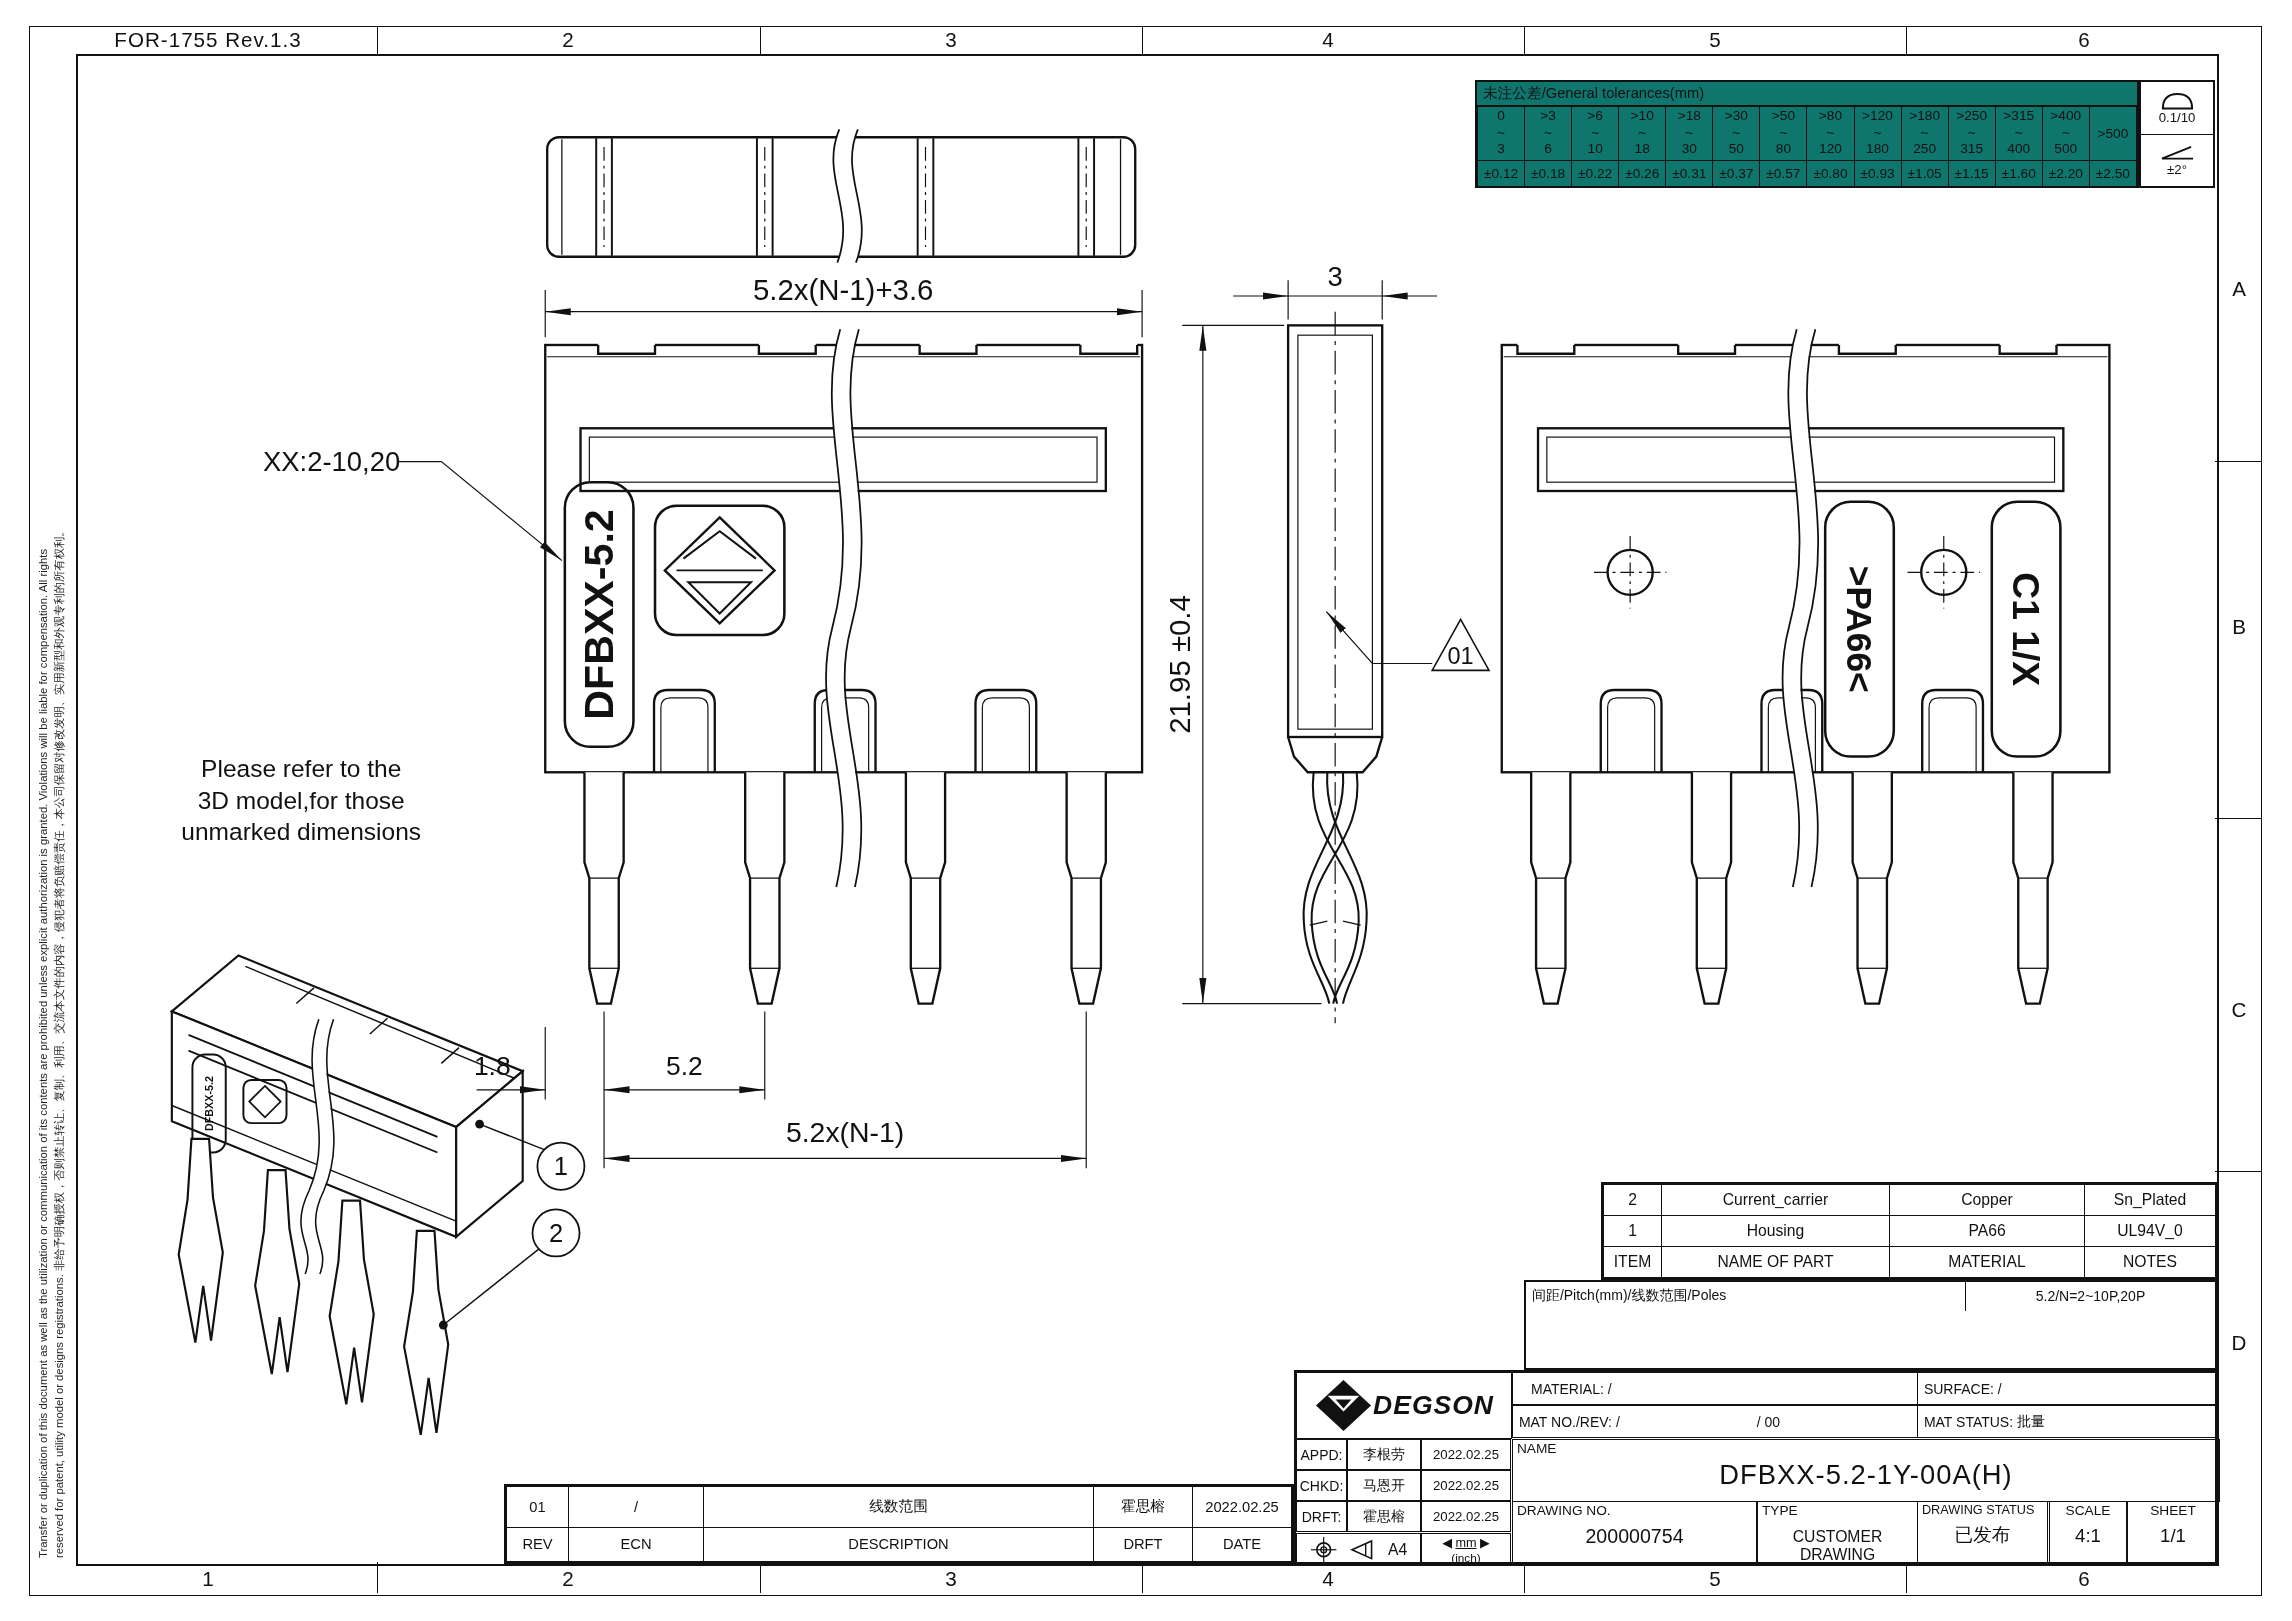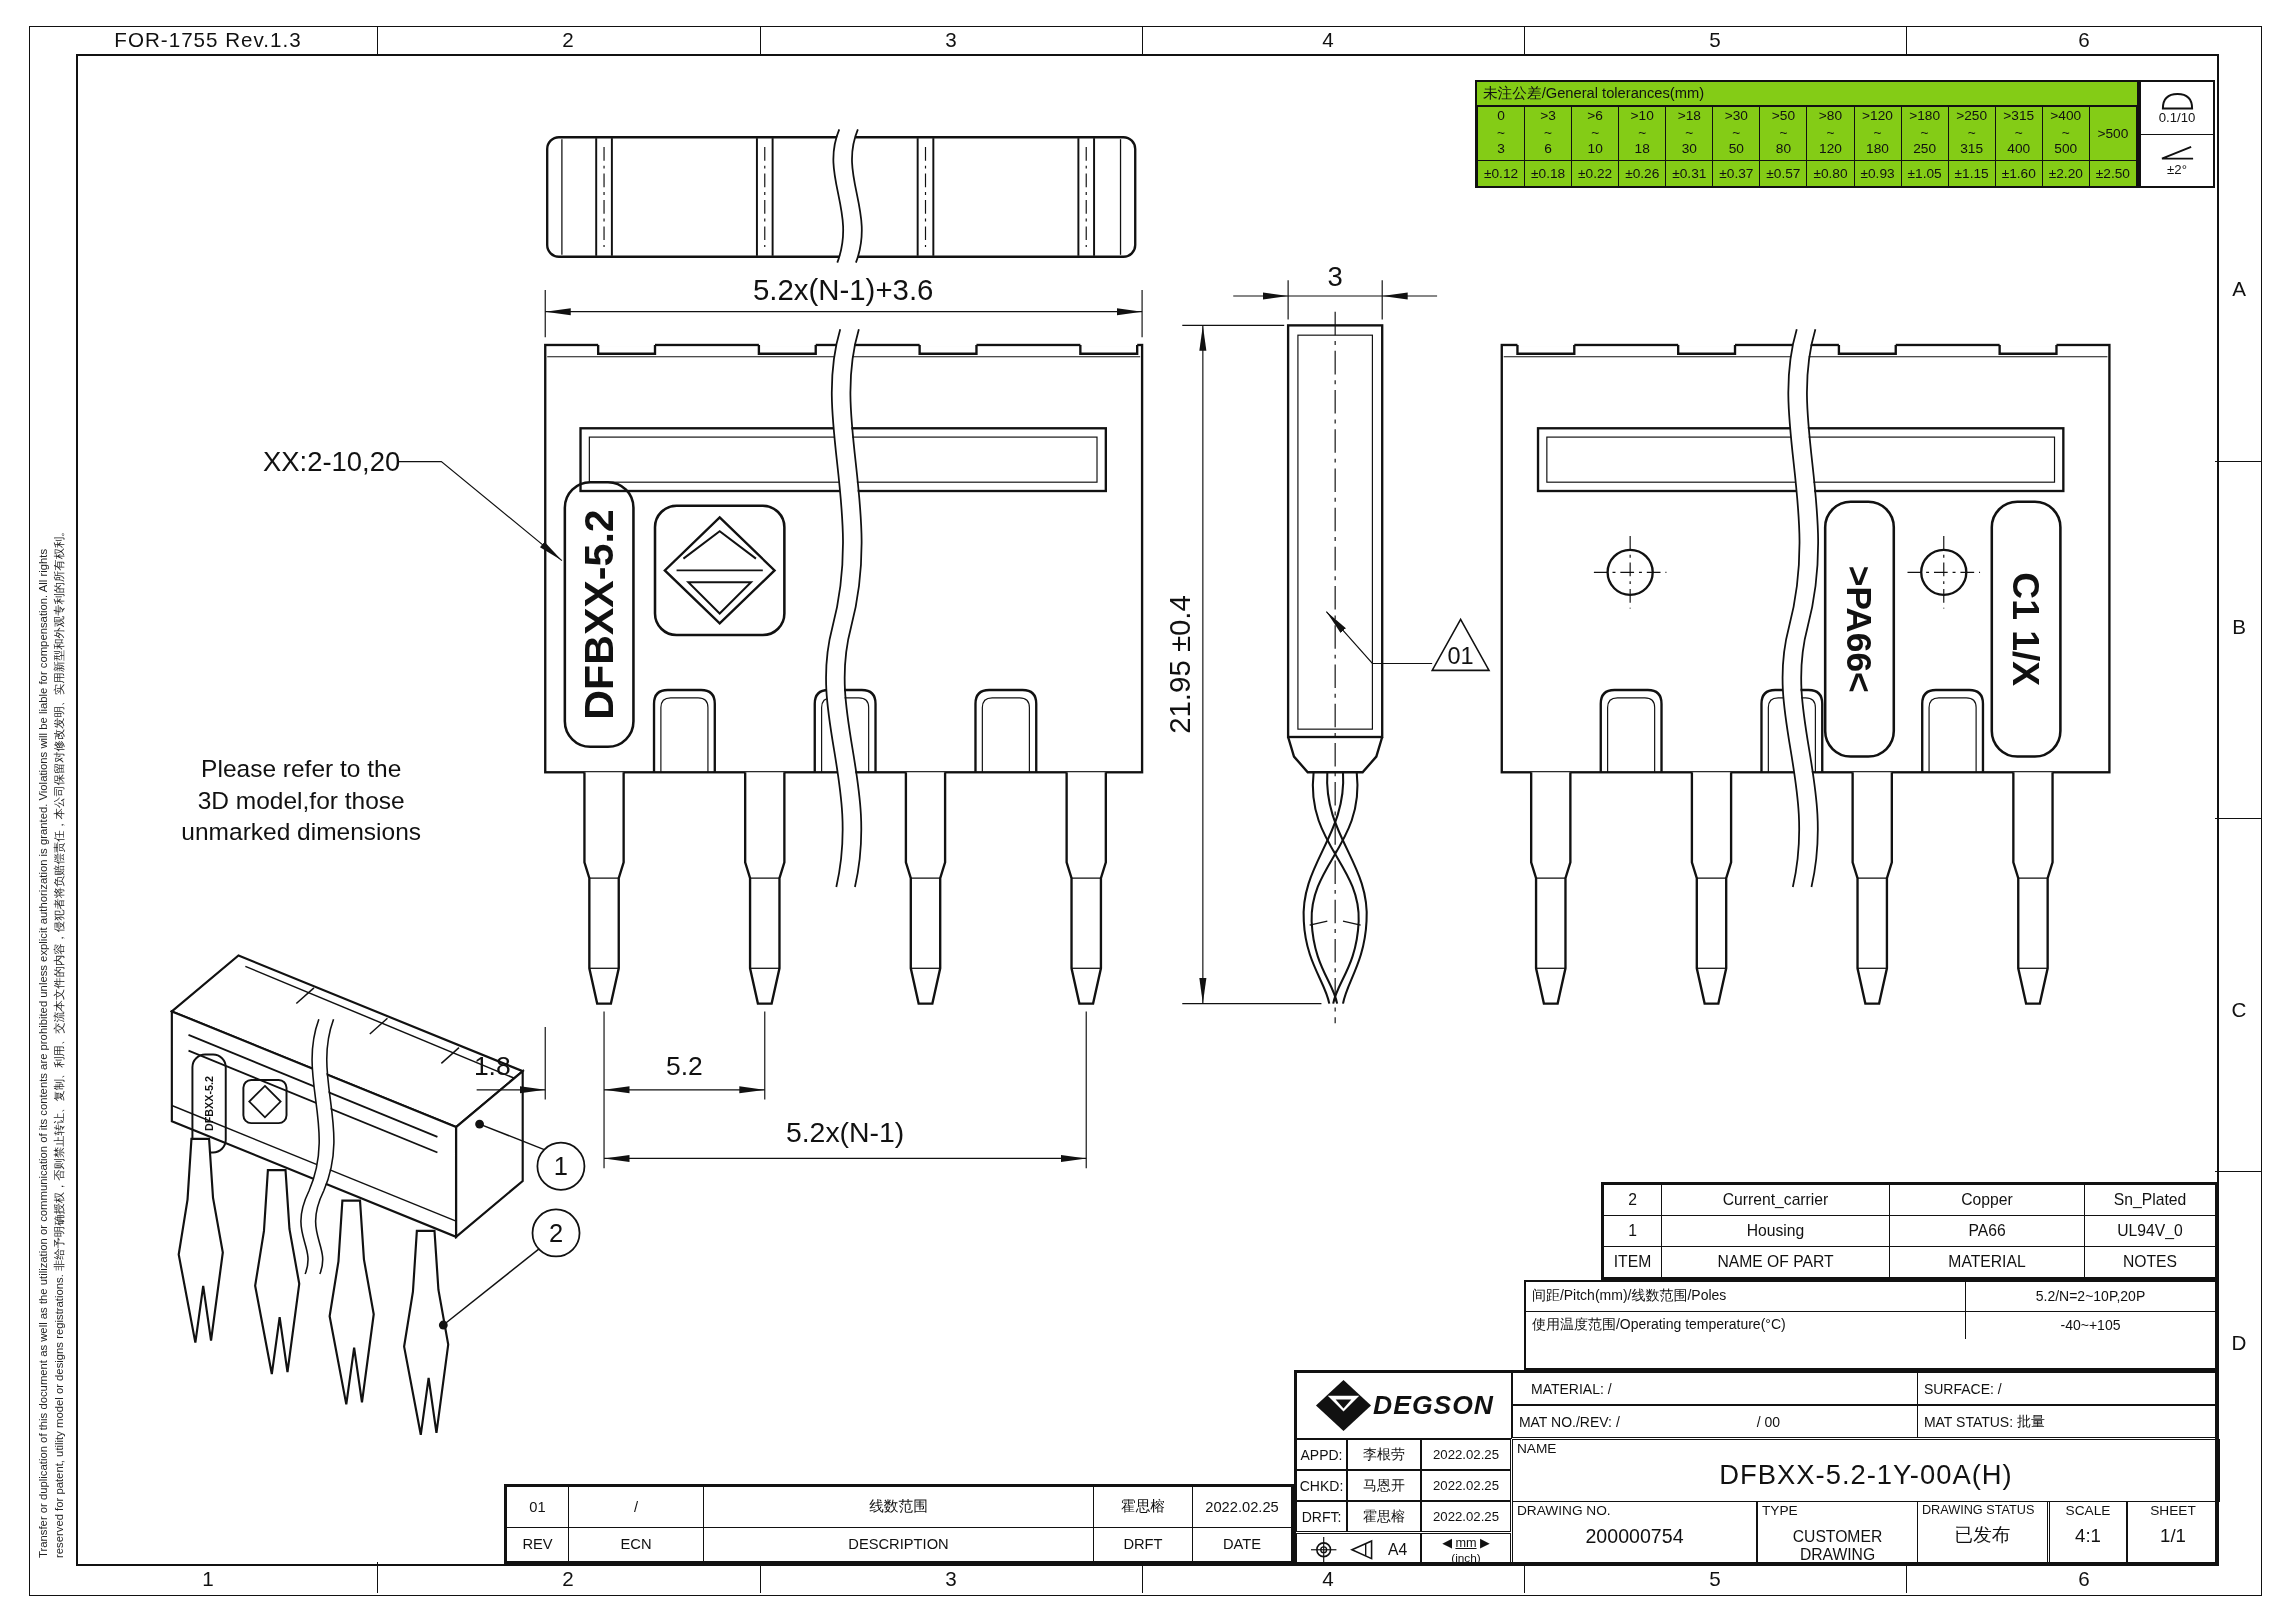--- a/index.html
+++ b/index.html
@@ -8,21 +8,21 @@
   .abs{position:absolute;}
   .border-outer{left:29px;top:25.5px;width:2231px;height:1568px;border:1.6px solid #111;}
   .border-inner{left:76px;top:54px;width:2139px;height:1508px;border:2.9px solid #111;}
   .vline{width:0;border-left:1.6px solid #111;}
   .hline{height:0;border-top:1.6px solid #111;}
   .gnum{transform:translate(-50%,-50%);font-size:20.6px;}
   .gletter{transform:translate(-50%,-50%);font-size:20.6px;}
   .formref{transform:translate(-50%,-50%);font-size:20.6px;letter-spacing:1px;white-space:nowrap;}
   .disclaimer{left:36px;top:1558px;width:1490px;transform:rotate(-90deg);transform-origin:0 0;font-size:11.3px;line-height:15.7px;color:#222;white-space:nowrap;}
   
-  .tolbox{left:1475px;top:80px;width:664px;height:108px;border:2.4px solid #111;box-sizing:border-box;background:#84cc16;}
+  .tolbox{left:1475px;top:80px;width:664px;height:108px;border:2.4px solid #111;box-sizing:border-box;background:#0f766e;}
   .tol-title{height:23.5px;line-height:23.5px;border-bottom:1.4px solid #111;font-size:14.7px;padding-left:5.9px;box-sizing:border-box;}
   .tolbox table{border-collapse:collapse;table-layout:fixed;width:100%;}
   .tolbox td{border:1.4px solid #111;text-align:center;padding:0;font-size:13.7px;}
   .rc{height:53px;vertical-align:middle;}
   .rt,.rm,.rb{line-height:16.7px;height:16.7px;font-size:13.7px;}
   .vc{height:25.5px;font-size:13.2px;}
   .sidebox{left:2139px;top:80px;width:76px;height:108px;border:2.4px solid #111;box-sizing:border-box;background:#fff;}
   .sb-cell{height:50%;box-sizing:border-box;display:flex;flex-direction:column;align-items:center;justify-content:center;font-size:13.2px;}
   .sb-cell+.sb-cell{border-top:1.4px solid #111;}
   
@@ -518,24 +518,20 @@
       </tr>
     </tbody>
       </table>
   </div>
 
   <div class="abs specs">
     <div class="spec-row">
       <div class="spec-label">间距/Pitch(mm)/线数范围/Poles</div>
       <div class="spec-value">5.2/N=2~10P,20P</div>
     </div>
-    <div class="spec-row">
-      <div class="spec-label">使用温度范围/Operating temperature(°C)</div>
-      <div class="spec-value">-40~+105</div>
-    </div>
   </div>
 
   <div class="abs tblock">
 
     <div class="cell cc" style="left:0;top:0;width:216px;height:67px;justify-content:center">
       <svg width="59" height="59" viewBox="0 0 60 60">
         <polygon points="30,4 58,30 30,56 2,30" fill="#111"></polygon>
         <polygon points="14,20 46,20 30,36" fill="#fff"></polygon>
         <polygon points="22,24 38,24 30,33" fill="#111"></polygon>
       </svg>

